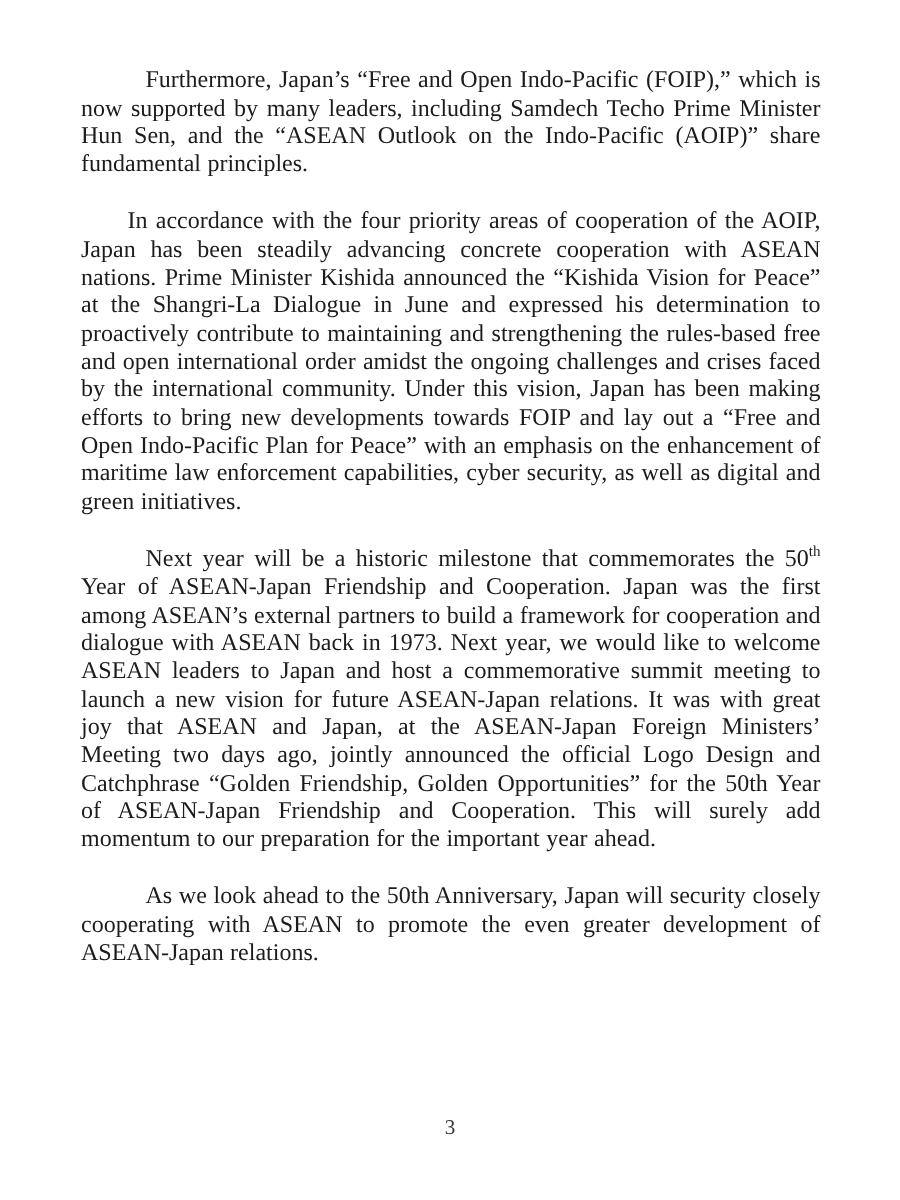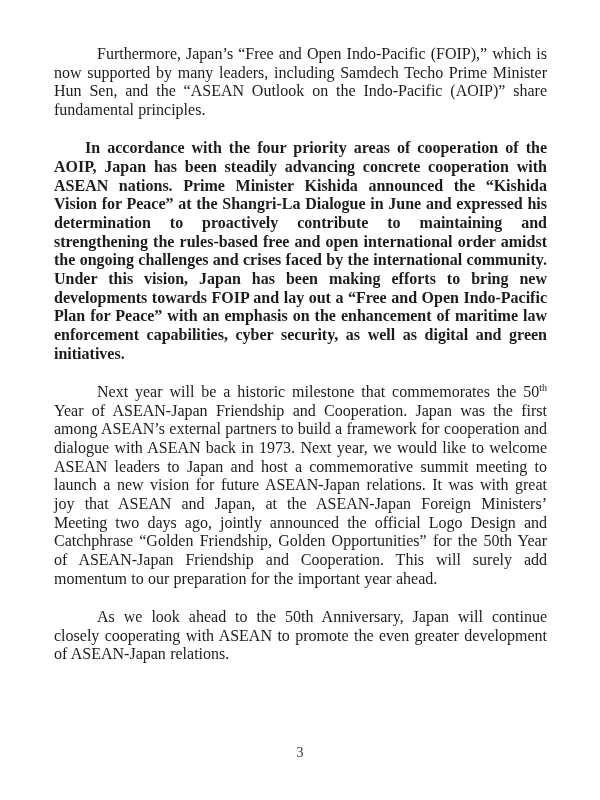--- a/index.html
+++ b/index.html
@@ -24,21 +24,21 @@
     line-height: 18.7px;
     color: #1c1c1c;
   }
   .para {
     margin: 0 0 19.3px 0;
     text-align: justify;
     text-justify: inter-word;
     word-spacing: 0.02em;
   }
   .indent-a { text-indent: 43px; }
-  .indent-b { text-indent: 31px; font-weight: bold; }
+  .indent-b { text-indent: 31px; }
   .para sup {
     font-size: 10px;
     line-height: 0;
     vertical-align: super;
   }
   .page-number {
     position: absolute;
     top: 745px;
     left: 0;
     width: 600px;
@@ -52,17 +52,17 @@
 <body>
 
 <div class="page">
 
   <p class="para indent-a">Furthermore, Japan’s “Free and Open Indo-Pacific (FOIP),” which is now supported by many leaders, including Samdech Techo Prime Minister Hun Sen, and the “ASEAN Outlook on the Indo-Pacific (AOIP)” share fundamental principles.</p>
 
   <p class="para indent-b">In accordance with the four priority areas of cooperation of the AOIP, Japan has been steadily advancing concrete cooperation with ASEAN nations. Prime Minister Kishida announced the “Kishida Vision for Peace” at the Shangri-La Dialogue in June and expressed his determination to proactively contribute to maintaining and strengthening the rules-based free and open international order amidst the ongoing challenges and crises faced by the international community. Under this vision, Japan has been making efforts to bring new developments towards FOIP and lay out a “Free and Open Indo-Pacific Plan for Peace” with an emphasis on the enhancement of maritime law enforcement capabilities, cyber security, as well as digital and green initiatives.</p>
 
   <p class="para indent-a"><span>Next year will be a historic milestone that commemorates the 50</span><sup>th</sup><span> Year of ASEAN-Japan Friendship and Cooperation. Japan was the first among ASEAN’s external partners to build a framework for cooperation and dialogue with ASEAN back in 1973. Next year, we would like to welcome ASEAN leaders to Japan and host a commemorative summit meeting to launch a new vision for future ASEAN-Japan relations. It was with great joy that ASEAN and Japan, at the ASEAN-Japan Foreign Ministers’ Meeting two days ago, jointly announced the official Logo Design and Catchphrase “Golden Friendship, Golden Opportunities” for the 50th Year of ASEAN-Japan Friendship and Cooperation. This will surely add momentum to our preparation for the important year ahead.</span></p>
 
-  <p class="para indent-a">As we look ahead to the 50th Anniversary, Japan will continue closely cooperating with ASEAN to promote the even greater development of ASEAN-Japan relations.</p>
+  <p class="para indent-a">As we look ahead to the 50th Anniversary, Japan will security closely cooperating with ASEAN to promote the even greater development of ASEAN-Japan relations.</p>
 
 
   <div class="page-number">3</div>
 </div>
 
 </body></html>

